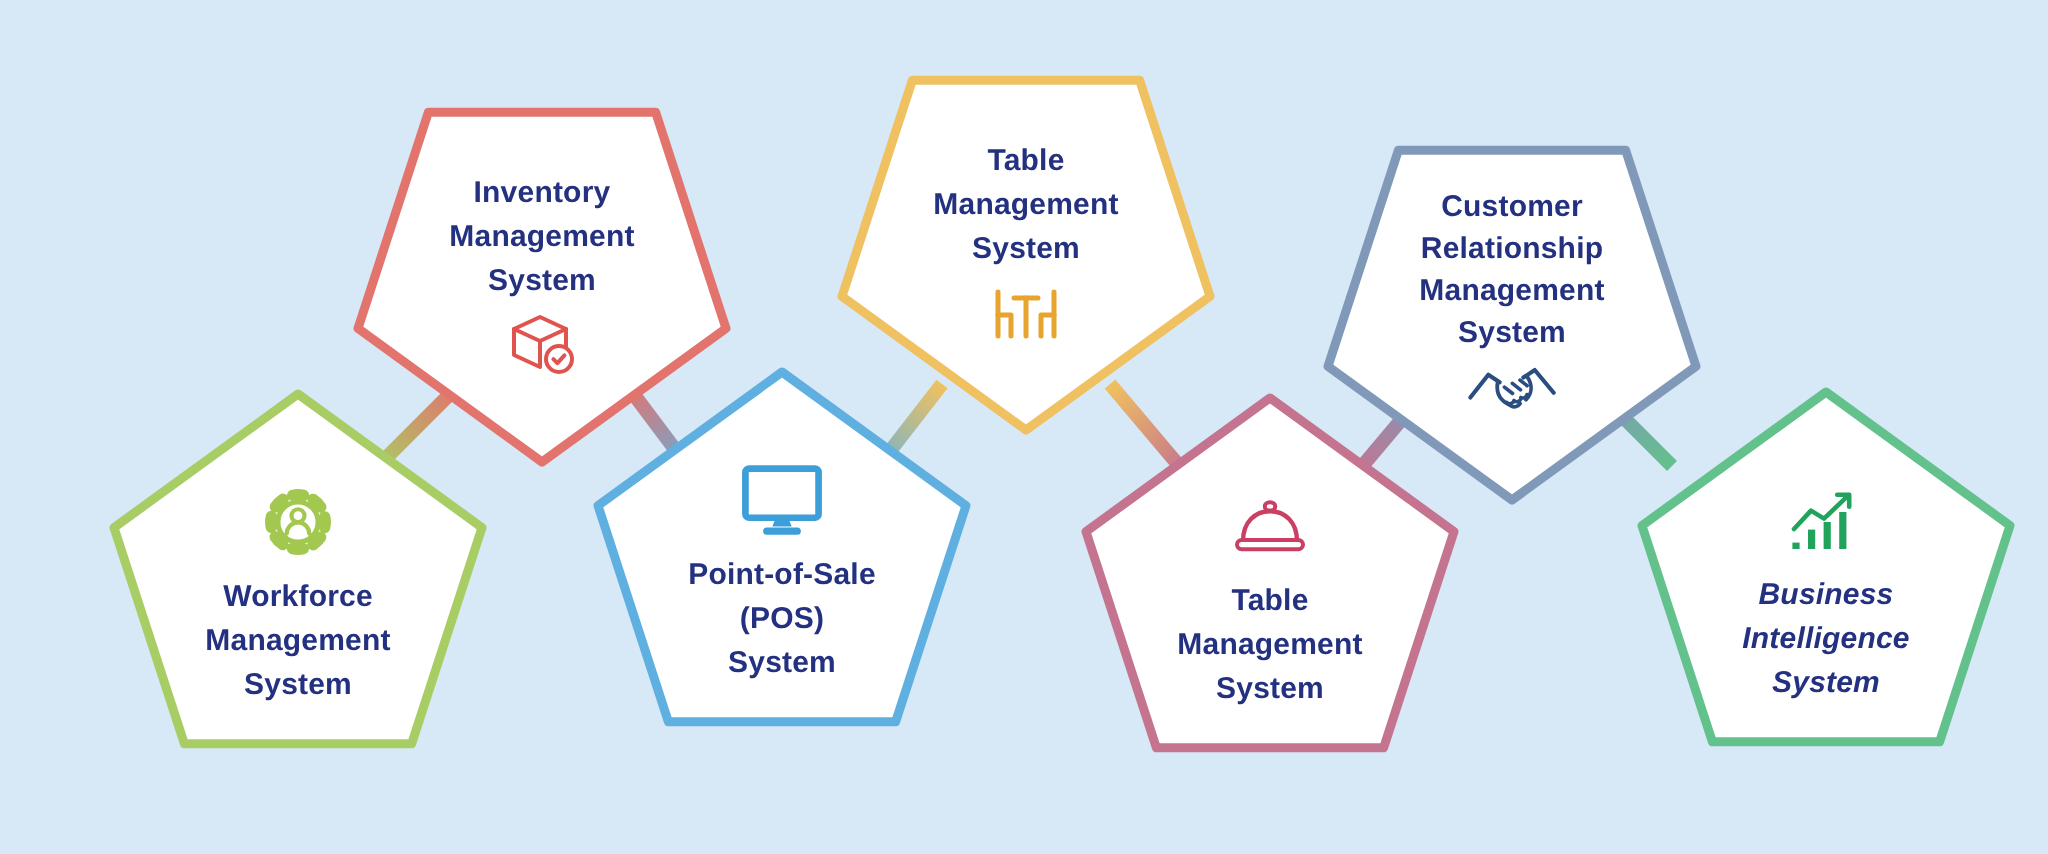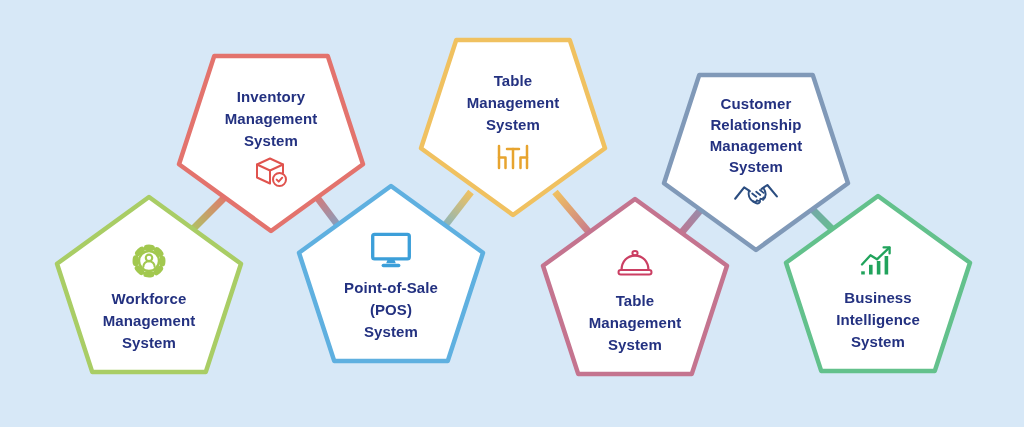--- a/index.html
+++ b/index.html
@@ -162,21 +162,21 @@
         <path d="M21,18.5 l4.3,3.4 M25.2,16.6 l4.3,3.4 M29.2,14.8 l3.8,3" stroke-width="1.9"></path>
         <path d="M22.3,26.6 a2.2,2.2 0 0 0 3.7,-0.9 M26,25.6 a2.2,2.2 0 0 0 3.7,-1.1 M29.7,24 a2.2,2.2 0 0 0 3.2,-1.5" stroke-width="1.9"></path>
       </svg>
     </span>
     <div class="label">Customer
 Relationship
 Management
 System</div>
   </div>
 
-  <div class="node up" style="left:783px; top:193px;">
+  <div class="node up" style="left:818px; top:193px;font-style:italic;">
     <svg class="pent" width="190" height="182" viewBox="0 0 190 182">
       <polygon points="95,3 187,69.8 151.8,177.9 38.2,177.9 3,69.8" fill="#ffffff" stroke-width="4.5" stroke-linejoin="round" stroke="#63c18c"></polygon>
     </svg>
     <span class="icon">
       <svg width="44" height="42" viewBox="0 0 44 40" fill="none" stroke="#21a35c">
         <path d="M7,34.5 V31.3" stroke-width="3.6"></path>
         <path d="M14.8,34.5 V24.8" stroke-width="3.6"></path>
         <path d="M22.6,34.5 V21" stroke-width="3.6"></path>
         <path d="M30.4,34.5 V16" stroke-width="3.6"></path>
         <path d="M6,24.5 L14.5,15.3 L21,19.3 L33.3,7.6" stroke-width="2.3" stroke-linecap="round" stroke-linejoin="round"></path>

